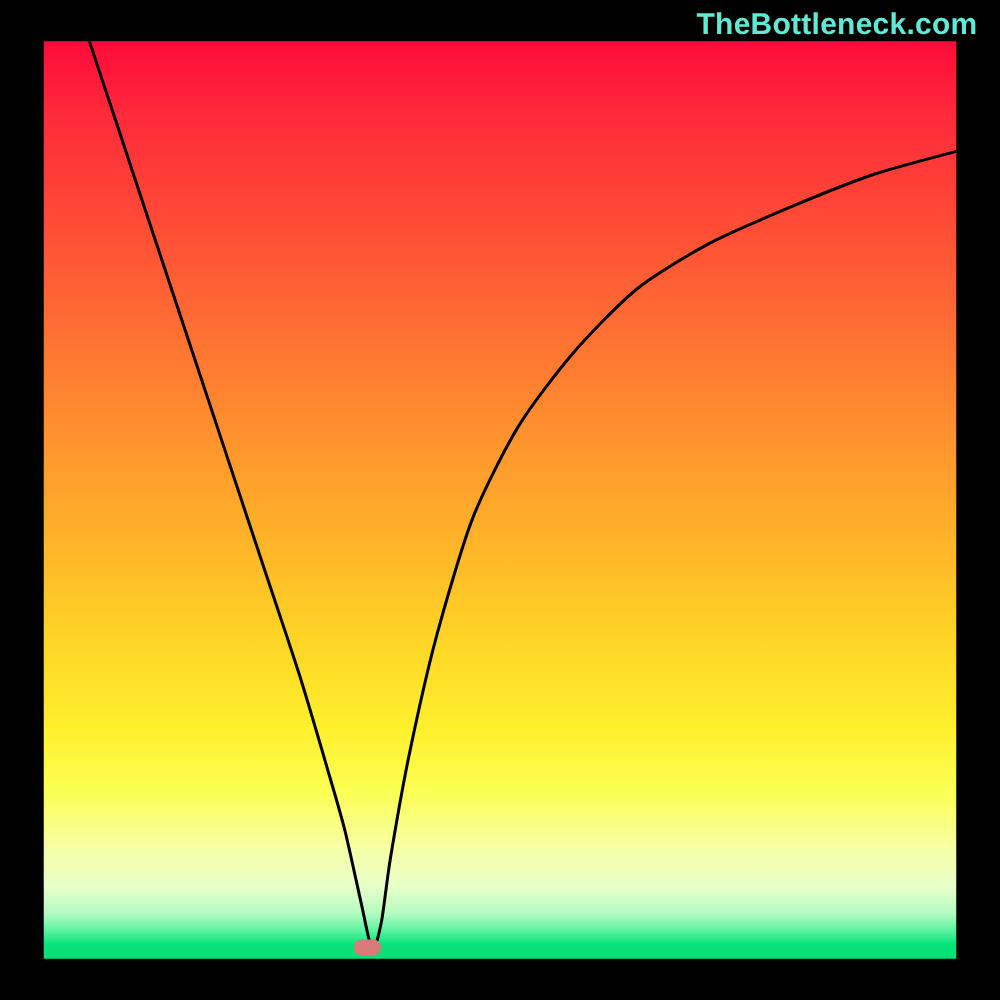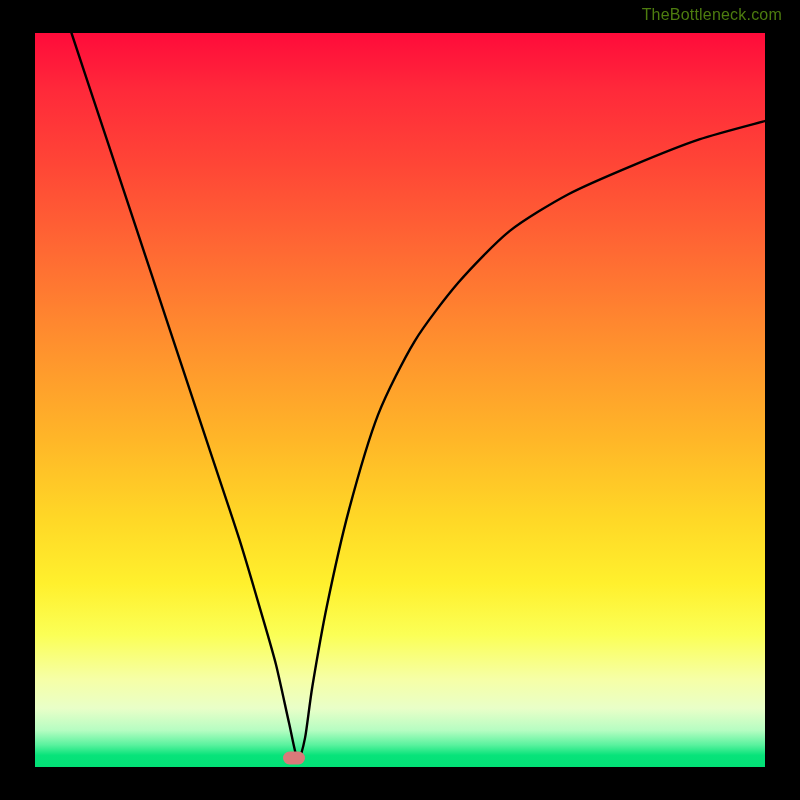--- a/index.html
+++ b/index.html
@@ -38,23 +38,23 @@
       #b6fdc2 95%,
       #59f29e 97%,
       #07e37a 98.4%,
       #02e076 100%
     );
   }
   .watermark {
     position: absolute;
     top: 6px;
     right: 18px;
-    color: #4d7c0f;
-    font-size: 16px;
-    font-weight: 400;
+    color: #5eead4;
+    font-size: 24px;
+    font-weight: 700;
     letter-spacing: 0.2px;
   }
   svg.curve {
     position: absolute;
     left: 0;
     top: 0;
     width: 730px;
     height: 734px;
   }
   .marker {

